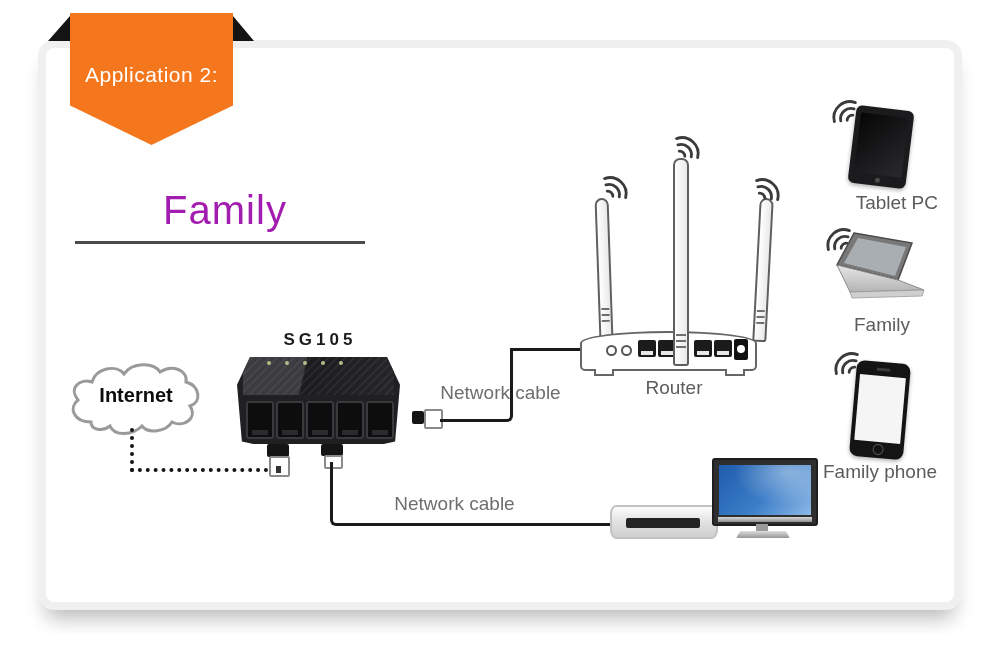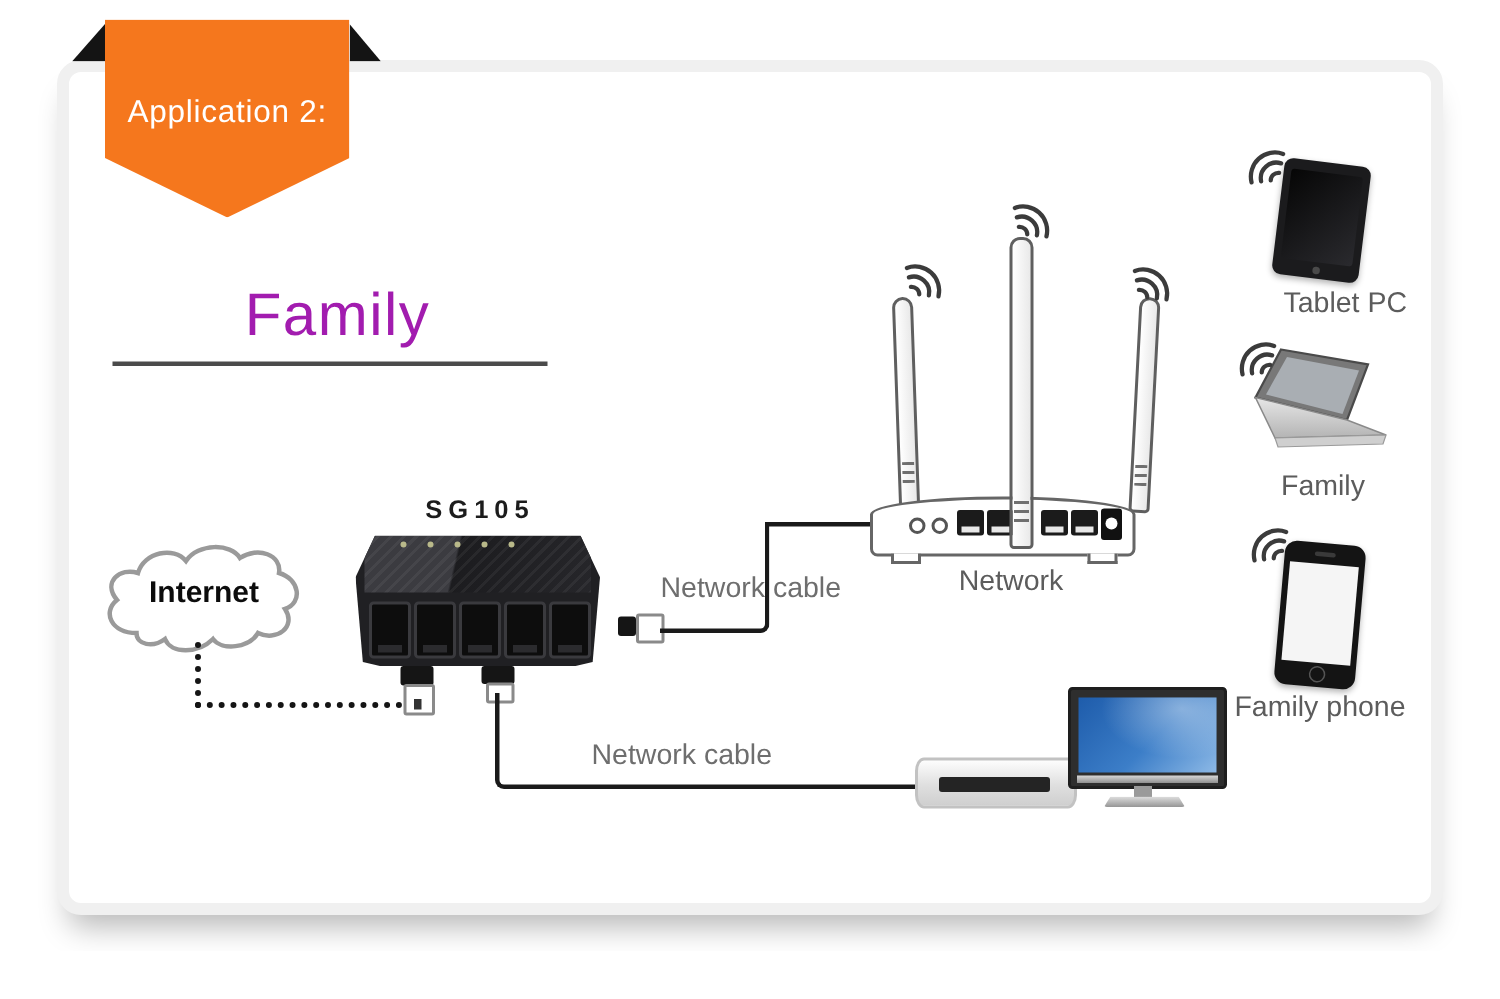--- a/index.html
+++ b/index.html
@@ -205,21 +205,21 @@
     <div class="abs router-led" style="left:24px"></div>
     <div class="abs router-led" style="left:39px"></div>
     <div class="abs rport" style="left:56px"></div>
     <div class="abs rport" style="left:76px"></div>
     <div class="abs rport" style="left:112px"></div>
     <div class="abs rport" style="left:132px"></div>
     <div class="abs rpower"></div>
     <div class="abs rfoot" style="left:12px"></div>
     <div class="abs rfoot" style="left:143px"></div>
   </div>
-  <div class="abs router-label dev-label">Network</div>
+  <div class="abs router-label dev-label">Router</div>
 
   <div class="abs cable2"></div>
   <div class="abs cable-label nc2">Network cable</div>
 
   <div class="abs stb">
     <div class="slot"></div>
   </div>
   <div class="abs tv">
     <div class="screen"></div>
     <div class="bar"></div>

